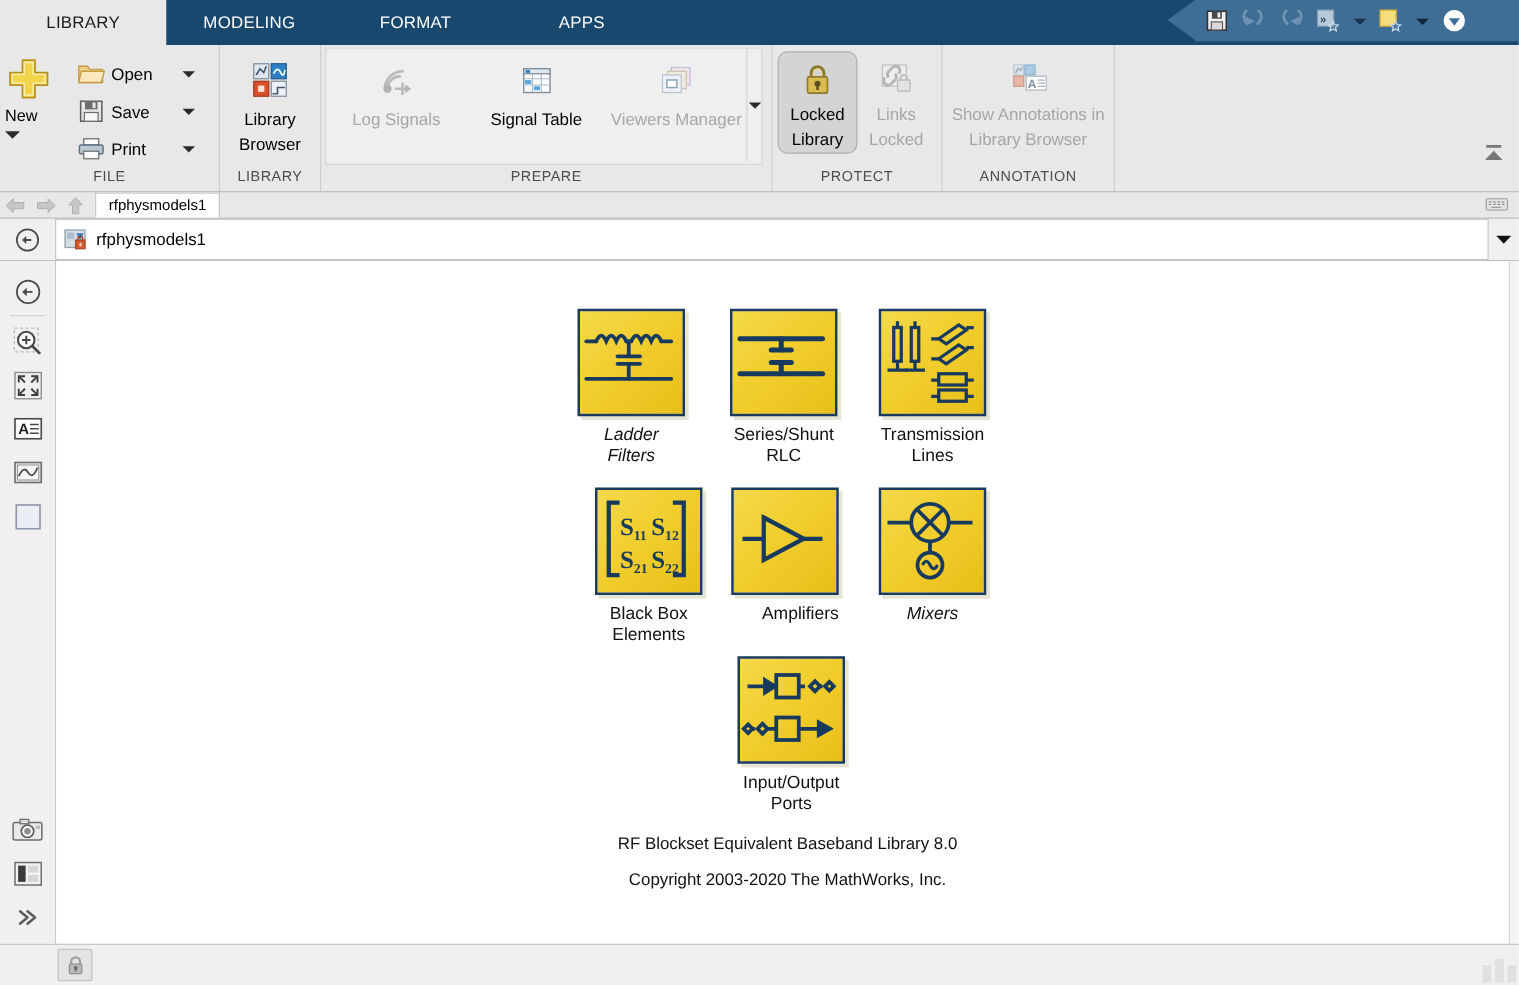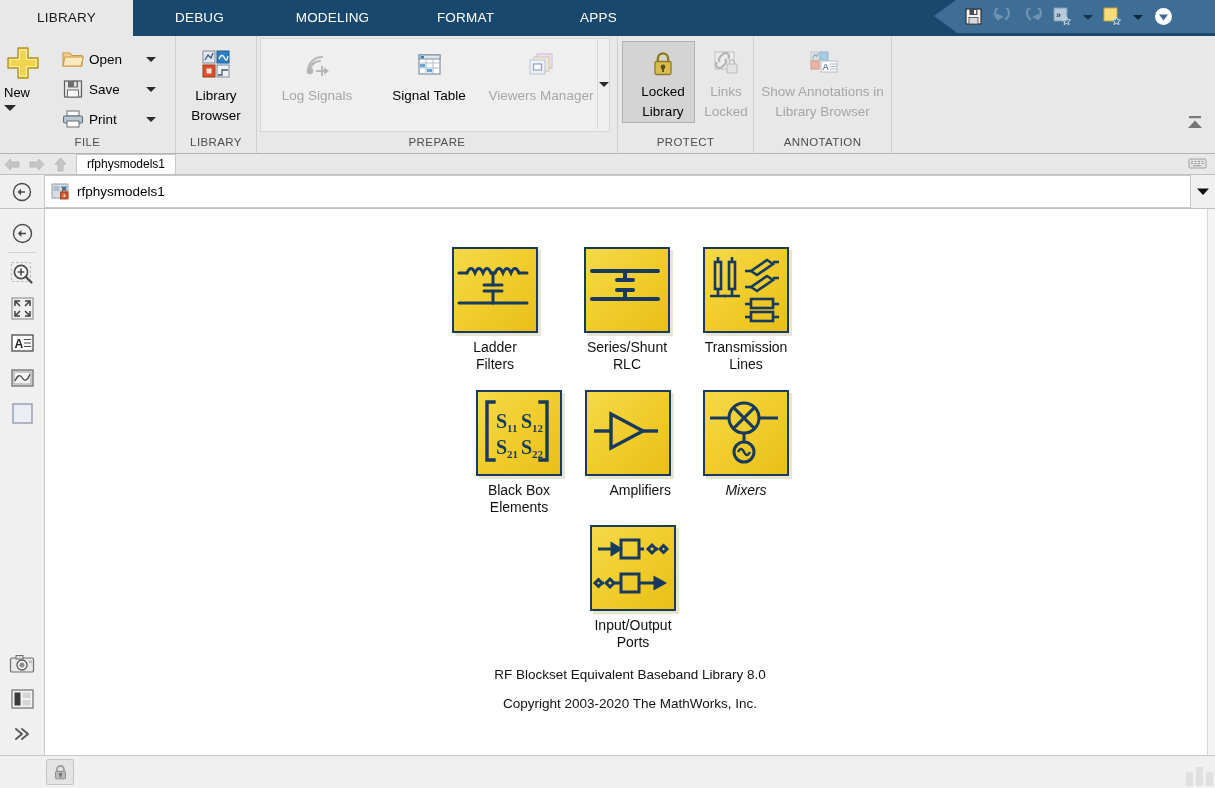--- a/index.html
+++ b/index.html
@@ -92,21 +92,21 @@
   .g-library{width:80px;}
   .rib-bigbtn{
     width:72px;display:flex;flex-direction:column;align-items:center;
     padding-top:8px;cursor:default;
   }
   .rib-bigbtn .cap{
     font-size:13.5px;line-height:20px;text-align:center;margin-top:4px;
   }
   .rib-bigbtn.disabled .cap{color:#a6a6a6;}
   .rib-bigbtn.toggled{
-    background:#d4d4d4;border:1px solid #b0b0b0;border-radius:0;padding-left:9px;
+    background:#d4d4d4;border:1px solid #b0b0b0;border-radius:8px;
   }
 
   
   .g-prepare{width:360px;}
   .prepare-panel{
     margin:2px 0 0 3px;width:348px;height:92px;
     border:1px solid #d6d6d6;background:#efefef;
     display:flex;align-items:flex-start;
   }
   .prepare-inner{flex:1;display:flex;padding-top:3px;}
@@ -215,21 +215,20 @@
     border-left:1px solid #d8d8d8;
   }
 </style>
 </head>
 <body>
 
 <div class="app">
 
   <div class="tabstrip">
     <div class="tab tab-library active">LIBRARY</div>
-    <div class="tab tab-debug">DEBUG</div>
     <div class="tab tab-modeling">MODELING</div>
     <div class="tab tab-format">FORMAT</div>
     <div class="tab tab-apps">APPS</div>
 
     <div class="quickaccess">
       <div class="qa-chevron"></div>
       <div class="qa-bar">
         <div class="qa-btn">
           <svg width="19" height="19" viewBox="0 0 19 19">
             <rect x="2" y="2" width="15" height="15" fill="#f2f2f2" stroke="#333" stroke-width="1.2"></rect>
@@ -573,21 +572,21 @@
       <div class="lb-btn" style="margin-bottom:6px;">
         <svg width="22" height="16" viewBox="0 0 22 16">
           <path d="M5 3 L11 8 L5 13 M11 3 L17 8 L11 13" fill="none" stroke="#5b5b5b" stroke-width="2" stroke-linecap="round" stroke-linejoin="round"></path>
         </svg>
       </div>
     </div>
 
     <div class="canvas">
       <div class="blocks">
 
-        <div class="blockitem" style="left:406px;top:38px;width:88px;">
+        <div class="blockitem" style="left:416px;top:38px;width:88px;font-style:italic;">
           <div class="blockglyph">
             <svg width="78" height="78" viewBox="0 0 78 78">
               <g fill="none" stroke="#173a5e" stroke-width="3" stroke-linecap="round">
                 <path d="M5 24 H13"></path>
                 <path d="M13 24 q4 -9 8 0 q4 -9 8 0 q4 -9 8 0"></path>
                 <path d="M37 24 H41"></path>
                 <path d="M41 24 q4 -9 8 0 q4 -9 8 0 q4 -9 8 0"></path>
                 <path d="M65 24 H73"></path>
                 <path d="M39 24 V36"></path>
                 <path d="M30 36 H48"></path>

